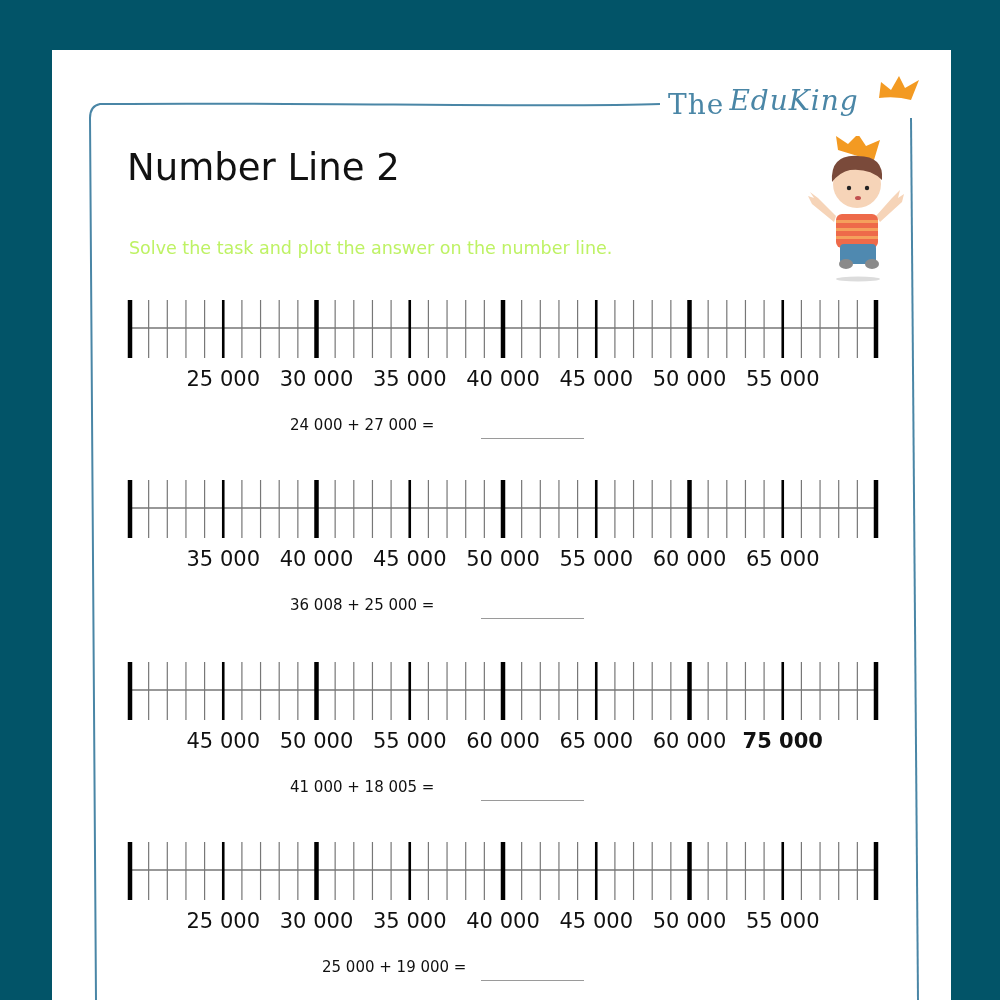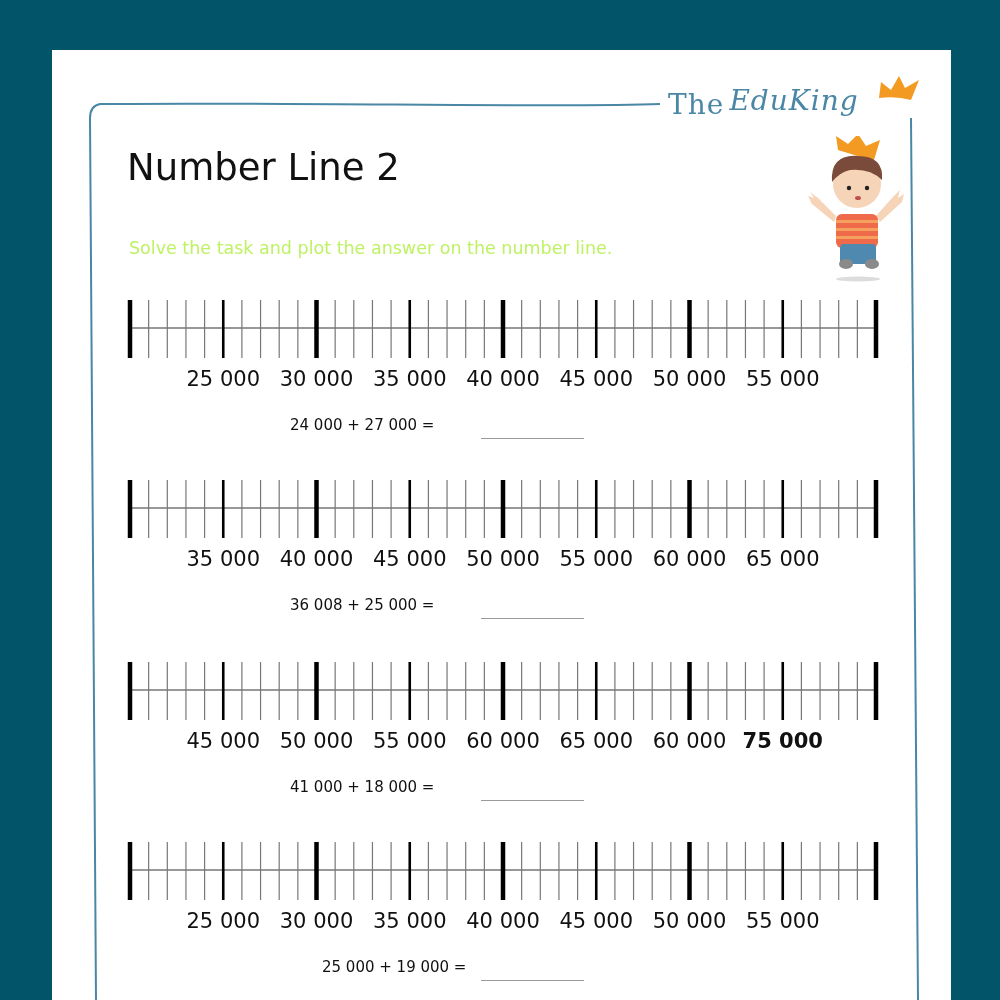--- a/index.html
+++ b/index.html
@@ -214,21 +214,21 @@
         <line x1="857.3499999999999" x2="857.3499999999999" y1="662" y2="720" stroke="#777" stroke-width="1.2"></line>
         <line x1="876" x2="876" y1="662" y2="720" stroke="#000" stroke-width="4.5"></line>
       </svg>
       <div class="lbl" style="left: 223.25px; top: 729px;">45 000</div>
       <div class="lbl" style="left: 316.5px; top: 729px;">50 000</div>
       <div class="lbl" style="left: 409.75px; top: 729px;">55 000</div>
       <div class="lbl" style="left: 503px; top: 729px;">60 000</div>
       <div class="lbl" style="left: 596.25px; top: 729px;">65 000</div>
       <div class="lbl" style="left: 689.5px; top: 729px;">60 000</div>
       <div class="lbl" style="left: 782.75px; top: 729px; font-weight: bold;">75 000</div>
-      <div class="eq" style="top: 778px;">41 000 + 18 000 =</div>
+      <div class="eq" style="top: 778px;">41 000 + 18 005 =</div>
       <div class="blank" style="top: 800px;"></div>
     </div>
     <div>
       <svg class="tick-svg" width="1000" height="1000" style="position: absolute; left: 0px; top: 0px;">
         <line x1="130" x2="876" y1="870" y2="870" stroke="#333" stroke-width="1.2"></line>
         <line x1="130" x2="130" y1="842" y2="900" stroke="#000" stroke-width="4.5"></line>
         <line x1="148.65" x2="148.65" y1="842" y2="900" stroke="#777" stroke-width="1.2"></line>
         <line x1="167.3" x2="167.3" y1="842" y2="900" stroke="#777" stroke-width="1.2"></line>
         <line x1="185.95" x2="185.95" y1="842" y2="900" stroke="#777" stroke-width="1.2"></line>
         <line x1="204.6" x2="204.6" y1="842" y2="900" stroke="#777" stroke-width="1.2"></line>

